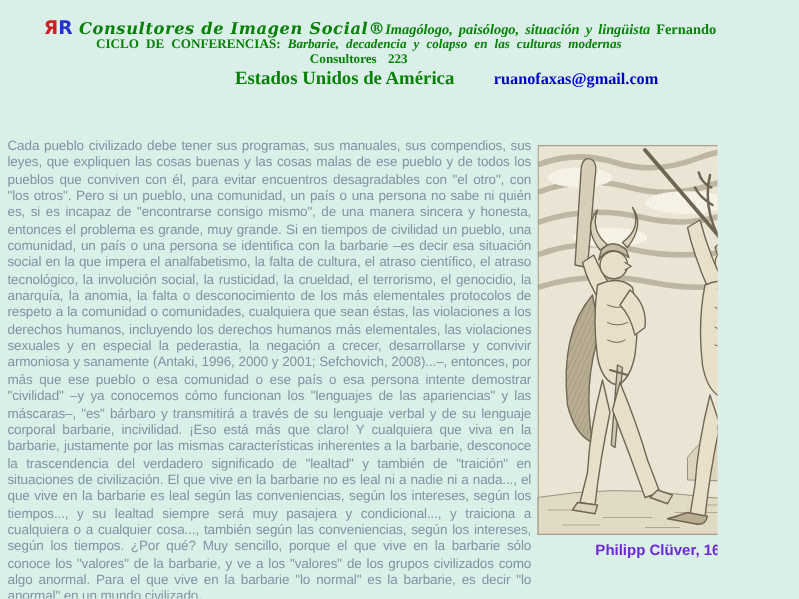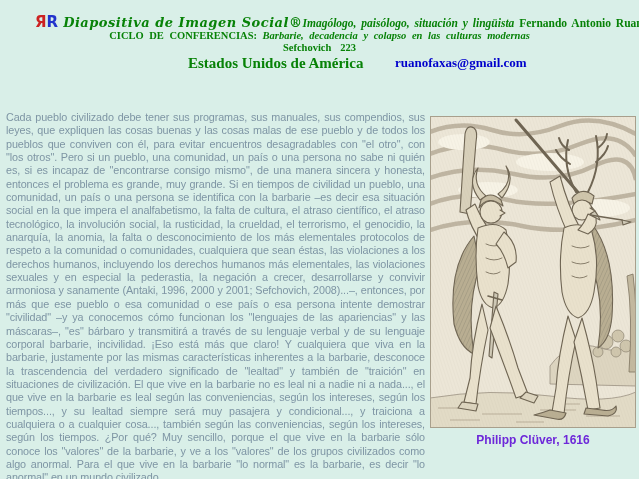--- a/index.html
+++ b/index.html
@@ -1,17 +1,17 @@
 <!DOCTYPE html>
 <html><head>
 <meta charset="utf-8">
 <style>
   html,body{margin:0;padding:0;background:#d9efe8;}
   .slide{
-    position:relative;width:639px;height:479px;overflow:hidden;
+    position:relative;width:574px;height:479px;overflow:hidden;
     background:#d9efe8;font-family:"Liberation Sans",sans-serif;
   }
   
   .hdr-row1{position:absolute;top:13px;left:35px;right:34px;display:flex;justify-content:space-between;align-items:baseline;white-space:nowrap;}
   .logo-group{display:flex;align-items:baseline;}
   .logo{font-family:"DejaVu Sans",sans-serif;font-weight:bold;font-size:15px;letter-spacing:0;}
   .logo-ya{color:#cc2222;}
   .logo-r{color:#2233cc;}
   .brand{font-family:"DejaVu Serif",serif;font-style:italic;font-weight:bold;color:#078207;font-size:13px;margin-left:5px;letter-spacing:0.5px;}
   .byline{font-family:"Liberation Serif",serif;font-weight:bold;color:#078207;font-size:11.5px;word-spacing:2px;}
@@ -37,35 +37,35 @@
   }
 </style>
 </head>
 <body>
 
 <div class="slide">
 
   <div class="hdr-row1">
     <span class="logo-group">
       <span class="logo"><span class="logo-ya">Я</span><span class="logo-r">R</span></span>
-      <span class="brand">Diapositiva de Imagen Social®</span>
+      <span class="brand">Consultores de Imagen Social®</span>
     </span>
     <span class="byline">
       <span class="byline-prof">Imagólogo, paisólogo, situación y lingüista</span>
       <span class="byline-name">Fernando Antonio Ruano Faxas</span>
     </span>
   </div>
 
   <div class="hdr-row2">
     <span class="series-label">CICLO DE CONFERENCIAS:</span>
     <span class="series-title">Barbarie, decadencia y colapso en las culturas modernas</span>
   </div>
 
   <div class="hdr-row3">
-    <span>Sefchovich</span><span class="slide-number">223</span>
+    <span>Consultores</span><span class="slide-number">223</span>
   </div>
 
   <span class="country">Estados Unidos de América</span>
   <span class="email">ruanofaxas@gmail.com</span>
 
   <div class="body-text">Cada pueblo civilizado debe tener sus programas, sus manuales, sus compendios, sus leyes, que expliquen las cosas buenas y las cosas malas de ese pueblo y de todos los pueblos que conviven con él, para evitar encuentros desagradables con "el otro", con "los otros". Pero si un pueblo, una comunidad, un país o una persona no sabe ni quién es, si es incapaz de "encontrarse consigo mismo", de una manera sincera y honesta, entonces el problema es grande, muy grande. Si en tiempos de civilidad un pueblo, una comunidad, un país o una persona se identifica con la barbarie –es decir esa situación social en la que impera el analfabetismo, la falta de cultura, el atraso científico, el atraso tecnológico, la involución social, la rusticidad, la crueldad, el terrorismo, el genocidio, la anarquía, la anomia, la falta o desconocimiento de los más elementales protocolos de respeto a la comunidad o comunidades, cualquiera que sean éstas, las violaciones a los derechos humanos, incluyendo los derechos humanos más elementales, las violaciones sexuales y en especial la pederastia, la negación a crecer, desarrollarse y convivir armoniosa y sanamente (Antaki, 1996, 2000 y 2001; Sefchovich, 2008)...–, entonces, por más que ese pueblo o esa comunidad o ese país o esa persona intente demostrar "civilidad" –y ya conocemos cómo funcionan los "lenguajes de las apariencias" y las máscaras–, "es" bárbaro y transmitirá a través de su lenguaje verbal y de su lenguaje corporal barbarie, incivilidad. ¡Eso está más que claro! Y cualquiera que viva en la barbarie, justamente por las mismas características inherentes a la barbarie, desconoce la trascendencia del verdadero significado de "lealtad" y también de "traición" en situaciones de civilización. El que vive en la barbarie no es leal ni a nadie ni a nada..., el que vive en la barbarie es leal según las conveniencias, según los intereses, según los tiempos..., y su lealtad siempre será muy pasajera y condicional..., y traiciona a cualquiera o a cualquier cosa..., también según las conveniencias, según los intereses, según los tiempos. ¿Por qué? Muy sencillo, porque el que vive en la barbarie sólo conoce los "valores" de la barbarie, y ve a los "valores" de los grupos civilizados como algo anormal. Para el que vive en la barbarie "lo normal" es la barbarie, es decir "lo anormal" en un mundo civilizado.</div>
 
   <div class="figure">
     <svg viewBox="0 0 206 312" width="206" height="312">
       <defs>

